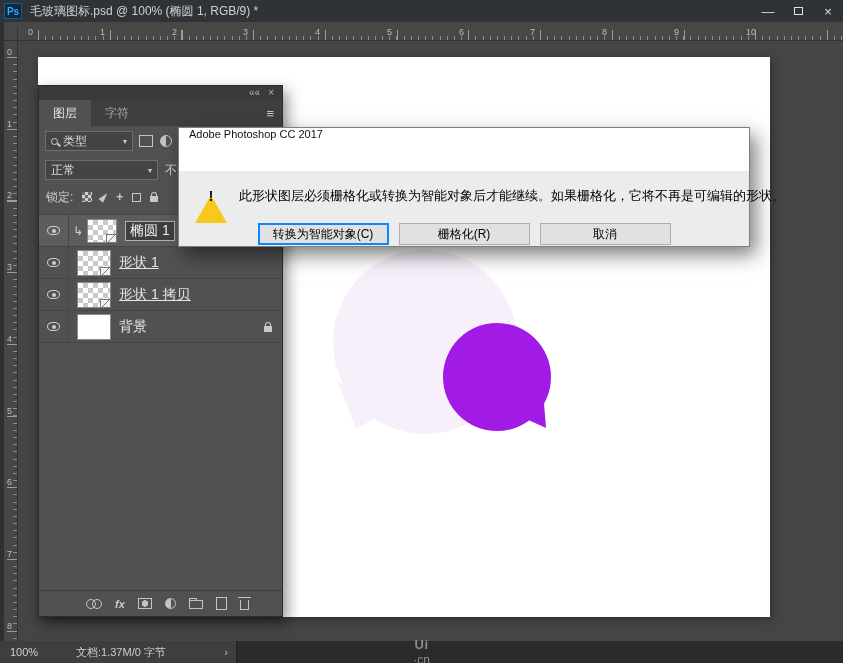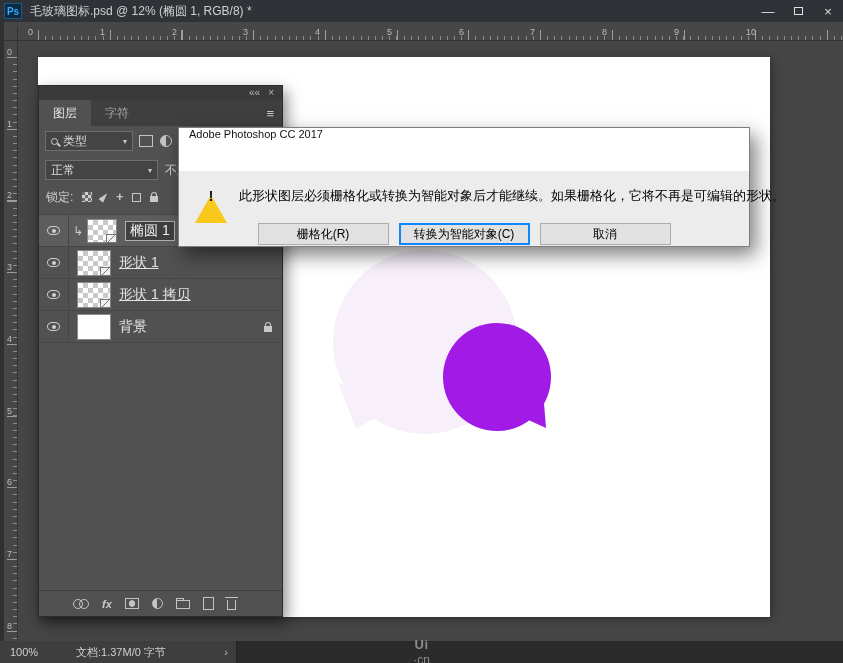--- a/index.html
+++ b/index.html
@@ -98,21 +98,21 @@
   .thumb .badge { position:absolute; right:-1px; bottom:-1px; width:11px; height:9px; border:1px solid #777;
        background:linear-gradient(135deg,transparent 45%,#777 45% 55%,transparent 55%),#f2f2f2; }
   .clip-arrow { color:#d0d0d0; margin-left:4px; font-size:12px; }
   .layer-name { color:#e2e2e2; font-size:14px; }
   .layer-name.underl { text-decoration:underline; }
   .name-box { border:1px solid #b0b0b0; background:#3f3f3f; padding:0 4px; color:#efefef; }
   .bg-lock { margin-left:auto; margin-right:10px; }
   .thumb.white { background:#fff; }
 
   .panel-bottom { margin-top:auto; height:26px; border-top:1px solid #3c3c3c; display:flex; align-items:center;
-                  gap:13px; padding-left:34px; }
+                  gap:13px; padding-left:47px; }
   .pb-icon { display:inline-flex; align-items:center; justify-content:center; }
   .link-icon { position:relative; width:16px; height:9px; }
   .link-icon::before,.link-icon::after { content:""; position:absolute; width:8px; height:8px;
        border:1px solid #c4c4c4; border-radius:50%; top:0; }
   .link-icon::before { left:0; } .link-icon::after { left:6px; }
   .fx-icon { color:#c9c9c9; font-size:11px; font-style:italic; font-weight:bold; }
   .mask-icon { width:14px; height:11px; border:1px solid #c4c4c4;
        background:radial-gradient(circle at center,#c4c4c4 3px,transparent 3.5px); }
   .adj-icon { width:11px; height:11px; border-radius:50%; border:1px solid #c4c4c4;
        background:linear-gradient(90deg,#c4c4c4 50%,transparent 50%); }
@@ -152,21 +152,21 @@
   .wm-brand { font-weight:bold; font-size:13px; letter-spacing:0.5px; }
   .wm-suffix { font-size:12px; }
 </style>
 </head>
 <body>
 
 <div id="app">
 
   <div class="titlebar">
     <div class="ps-badge">Ps</div>
-    <div class="win-title">毛玻璃图标.psd @ 12% (椭圆 1, RGB/8) *</div>
+    <div class="win-title">毛玻璃图标.psd @ 100% (椭圆 1, RGB/9) *</div>
     <div class="win-controls">
       <span class="win-btn">—</span>
       <span class="win-btn">
           <span class="restore-box"></span>
         </span>
       <span class="win-btn">×</span>
     </div>
   </div>
 
   <div class="workspace">
@@ -318,22 +318,22 @@
         <span>Adobe Photoshop CC 2017</span>
       </div>
       <div class="dialog-body">
         <span class="warn-wrap">
           <span class="warn-tri"></span>
           <span class="warn-bang">!</span>
         </span>
         <span class="dialog-msg">此形状图层必须栅格化或转换为智能对象后才能继续。如果栅格化，它将不再是可编辑的形状。</span>
       </div>
       <div class="dialog-buttons">
+        <button class="dlg-btn default">转换为智能对象(C)</button>
         <button class="dlg-btn">栅格化(R)</button>
-        <button class="dlg-btn default">转换为智能对象(C)</button>
         <button class="dlg-btn">取消</button>
       </div>
     </div>
 
   </div>
 
   <div class="statusbar">
     <div class="status-left">
       <span class="status-zoom">100%</span>
       <span class="status-doc">文档:1.37M/0 字节</span>

